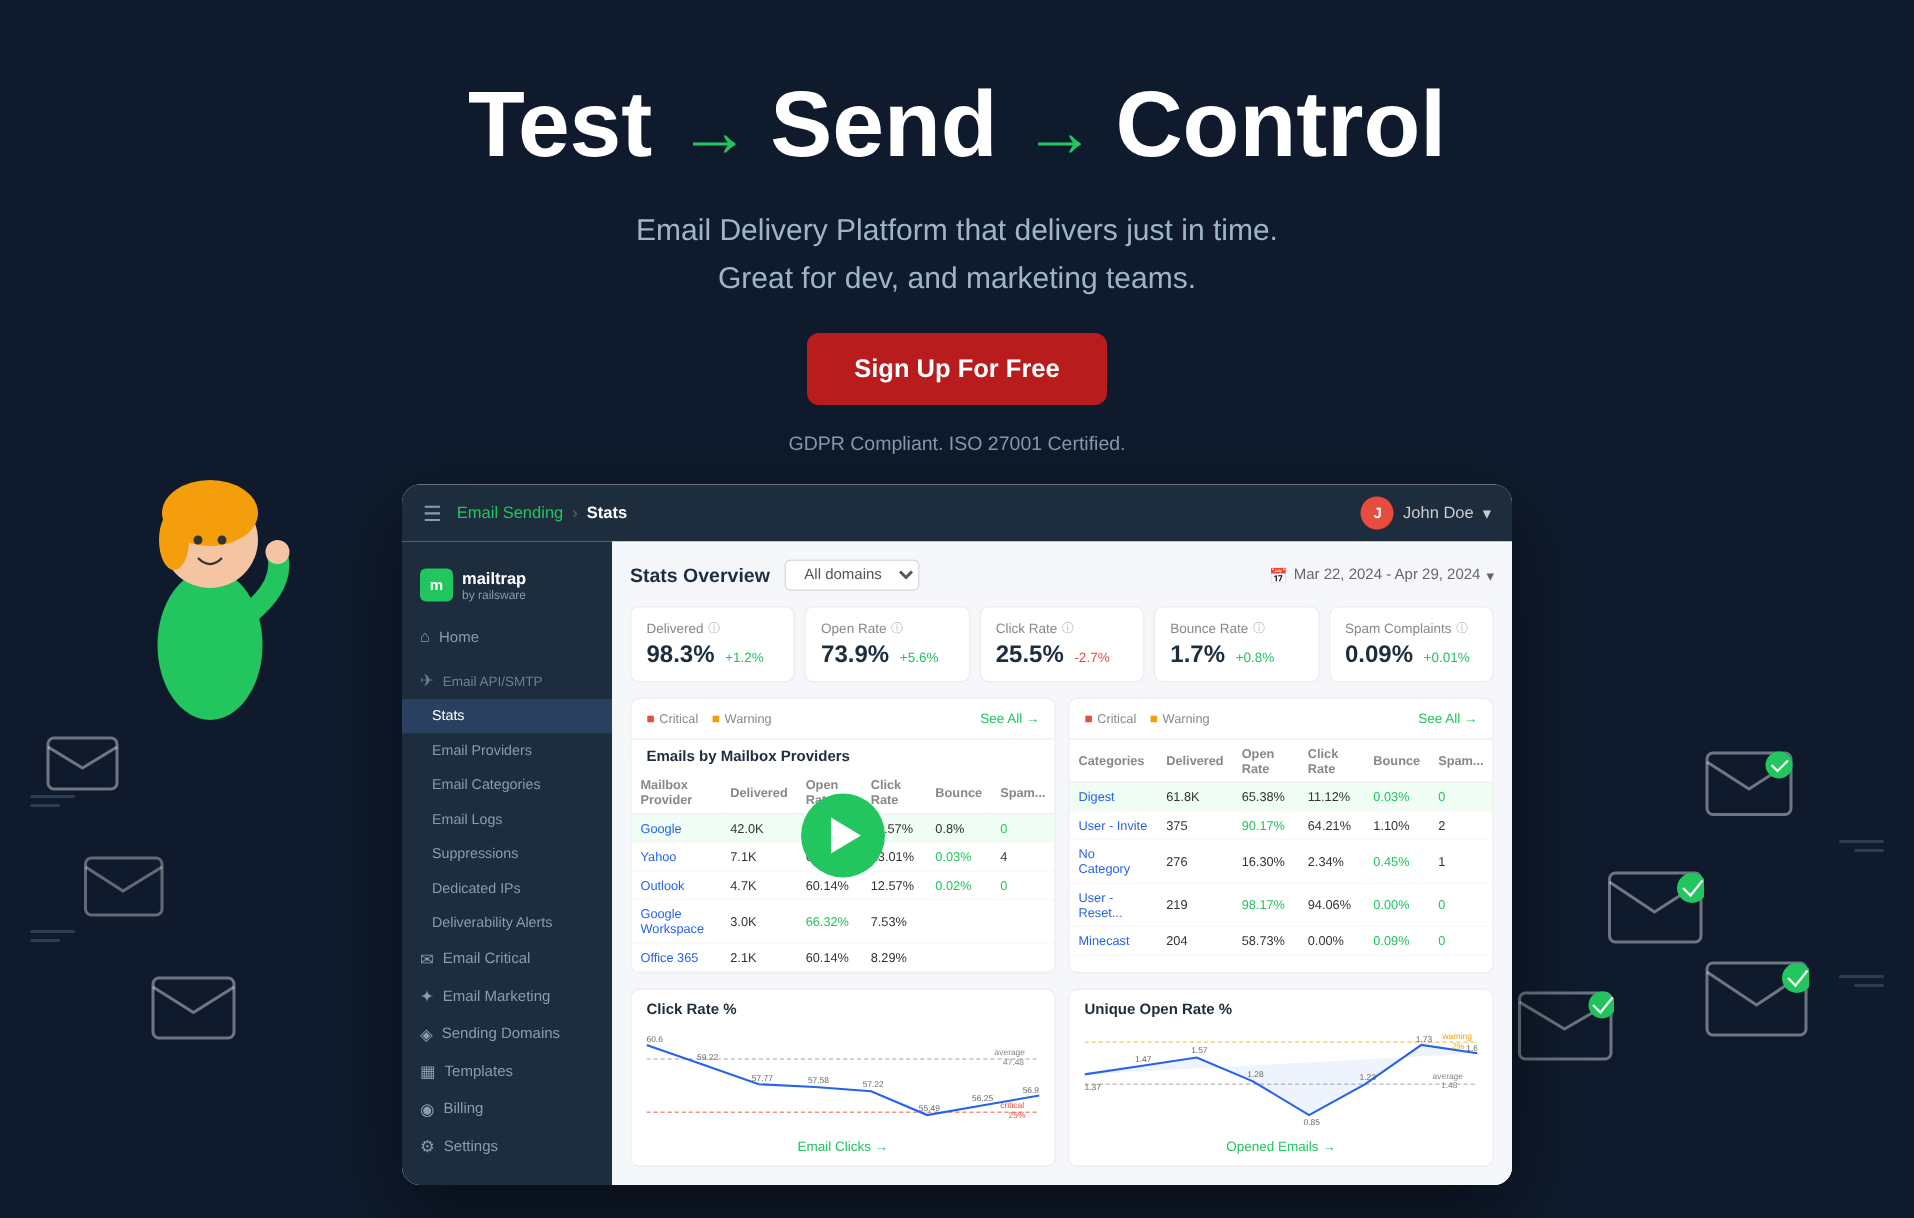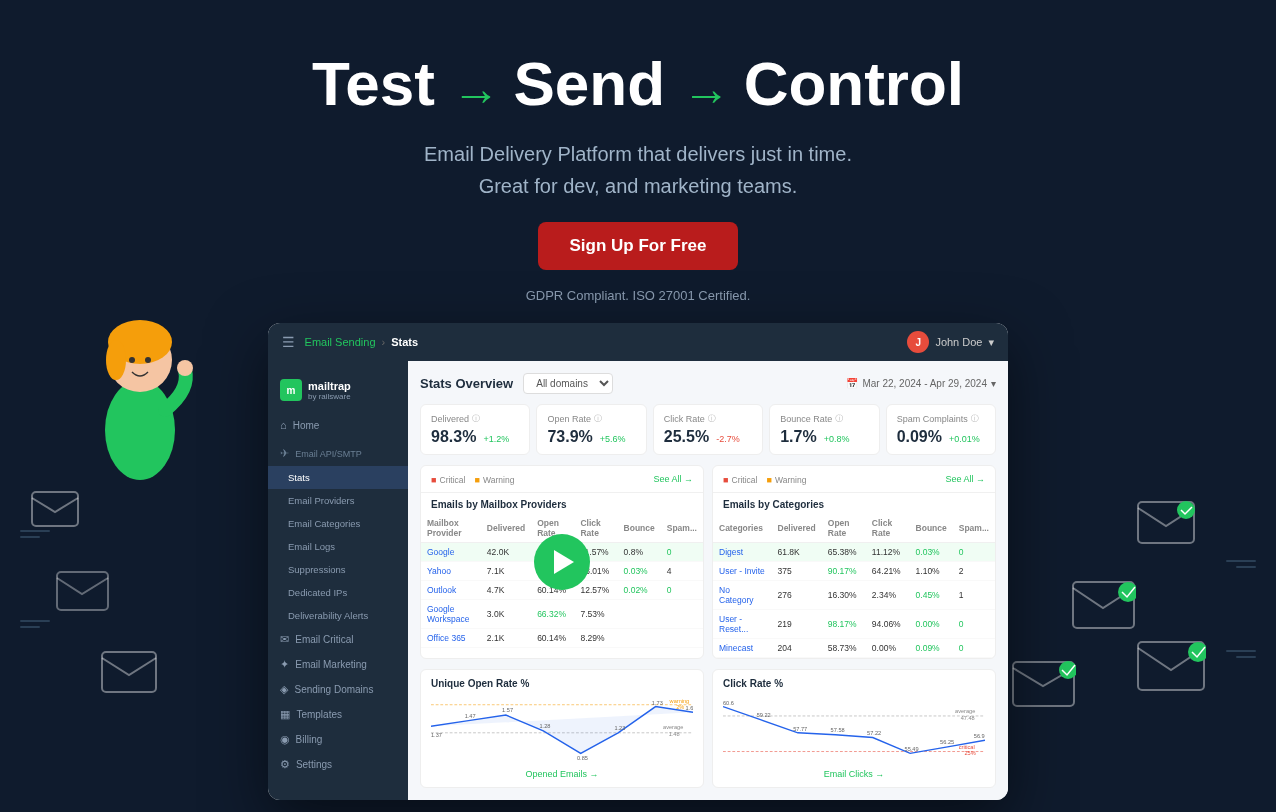--- a/index.html
+++ b/index.html
@@ -688,21 +688,20 @@
           <div class="table-box">
             <div class="table-box-header">
               <div>
                 <span style="color:#e74c3c;font-size:9px;">■</span>
                 <span style="font-size:8.5px;color:#888;"> Critical</span>
                 <span style="color:#f59e0b;font-size:9px;margin-left:6px;">■</span>
                 <span style="font-size:8.5px;color:#888;"> Warning</span>
               </div>
               <span class="see-all">See All →</span>
             </div>
-            <div style="padding:6px 10px 4px;font-size:10px;font-weight:700;color:#1e2d3d;">Emails by Categories</div>
             <table>
               <thead>
                 <tr>
                   <th>Categories</th>
                   <th>Delivered</th>
                   <th>Open Rate</th>
                   <th>Click Rate</th>
                   <th>Bounce</th>
                   <th>Spam...</th>
                 </tr>
@@ -750,20 +749,54 @@
                 </tr>
               </tbody>
             </table>
           </div>
         </div>
 
         <div class="charts-section">
 
           <div class="chart-box">
             <div class="chart-header">
+              <span class="chart-title">Click Rate %</span>
+            </div>
+            <div class="chart-area">
+              <svg class="chart-svg" viewBox="0 0 280 70">
+
+                <line x1="0" y1="20" x2="280" y2="20" stroke="#888" stroke-width="1" stroke-dasharray="3,2" opacity="0.5"></line>
+
+                <line x1="0" y1="58" x2="280" y2="58" stroke="#e74c3c" stroke-width="1" stroke-dasharray="3,2" opacity="0.6"></line>
+
+                <polyline points="0,10 40,24 80,38 120,40 160,43 200,60 240,53 280,46" fill="none" stroke="#2563eb" stroke-width="1.5"></polyline>
+
+                <text x="248" y="17" font-size="6" fill="#888">average</text>
+                <text x="254" y="24" font-size="6" fill="#888">47.48</text>
+
+                <text x="252" y="55" font-size="6" fill="#e74c3c">critical</text>
+                <text x="258" y="62" font-size="6" fill="#e74c3c">25%</text>
+
+                <text x="0" y="8" font-size="6" fill="#666">60.6</text>
+                <text x="36" y="21" font-size="6" fill="#666">59.22</text>
+                <text x="75" y="36" font-size="6" fill="#666">57.77</text>
+                <text x="115" y="37" font-size="6" fill="#666">57.58</text>
+                <text x="154" y="40" font-size="6" fill="#666">57.22</text>
+                <text x="194" y="57" font-size="6" fill="#666">55.49</text>
+                <text x="232" y="50" font-size="6" fill="#666">56.25</text>
+                <text x="268" y="44" font-size="6" fill="#666">56.92</text>
+              </svg>
+            </div>
+            <div class="chart-footer">
+              <span>Email Clicks →</span>
+            </div>
+          </div>
+
+          <div class="chart-box">
+            <div class="chart-header">
               <span class="chart-title">Unique Open Rate %</span>
             </div>
             <div class="chart-area">
               <svg class="chart-svg" viewBox="0 0 280 70">
 
                 <line x1="0" y1="8" x2="280" y2="8" stroke="#f59e0b" stroke-width="1" stroke-dasharray="3,2" opacity="0.6"></line>
 
                 <line x1="0" y1="38" x2="280" y2="38" stroke="#888" stroke-width="1" stroke-dasharray="3,2" opacity="0.5"></line>
 
                 <polyline points="0,31 40,25 80,19 120,36 160,60 200,38 240,10 280,16" fill="none" stroke="#2563eb" stroke-width="1.5"></polyline>
@@ -782,52 +815,18 @@
                 <text x="156" y="67" font-size="6" fill="#666">0.85</text>
                 <text x="196" y="35" font-size="6" fill="#666">1.23</text>
                 <text x="236" y="8" font-size="6" fill="#666">1.73</text>
                 <text x="272" y="14" font-size="6" fill="#666">1.62</text>
               </svg>
             </div>
             <div class="chart-footer">
               <span>Opened Emails →</span>
             </div>
           </div>
-
-          <div class="chart-box">
-            <div class="chart-header">
-              <span class="chart-title">Click Rate %</span>
-            </div>
-            <div class="chart-area">
-              <svg class="chart-svg" viewBox="0 0 280 70">
-
-                <line x1="0" y1="20" x2="280" y2="20" stroke="#888" stroke-width="1" stroke-dasharray="3,2" opacity="0.5"></line>
-
-                <line x1="0" y1="58" x2="280" y2="58" stroke="#e74c3c" stroke-width="1" stroke-dasharray="3,2" opacity="0.6"></line>
-
-                <polyline points="0,10 40,24 80,38 120,40 160,43 200,60 240,53 280,46" fill="none" stroke="#2563eb" stroke-width="1.5"></polyline>
-
-                <text x="248" y="17" font-size="6" fill="#888">average</text>
-                <text x="254" y="24" font-size="6" fill="#888">47.48</text>
-
-                <text x="252" y="55" font-size="6" fill="#e74c3c">critical</text>
-                <text x="258" y="62" font-size="6" fill="#e74c3c">25%</text>
-
-                <text x="0" y="8" font-size="6" fill="#666">60.6</text>
-                <text x="36" y="21" font-size="6" fill="#666">59.22</text>
-                <text x="75" y="36" font-size="6" fill="#666">57.77</text>
-                <text x="115" y="37" font-size="6" fill="#666">57.58</text>
-                <text x="154" y="40" font-size="6" fill="#666">57.22</text>
-                <text x="194" y="57" font-size="6" fill="#666">55.49</text>
-                <text x="232" y="50" font-size="6" fill="#666">56.25</text>
-                <text x="268" y="44" font-size="6" fill="#666">56.92</text>
-              </svg>
-            </div>
-            <div class="chart-footer">
-              <span>Email Clicks →</span>
-            </div>
-          </div>
         </div>
 
       </div>
     </div>
   </div>
 </div>
 
 </body></html>

